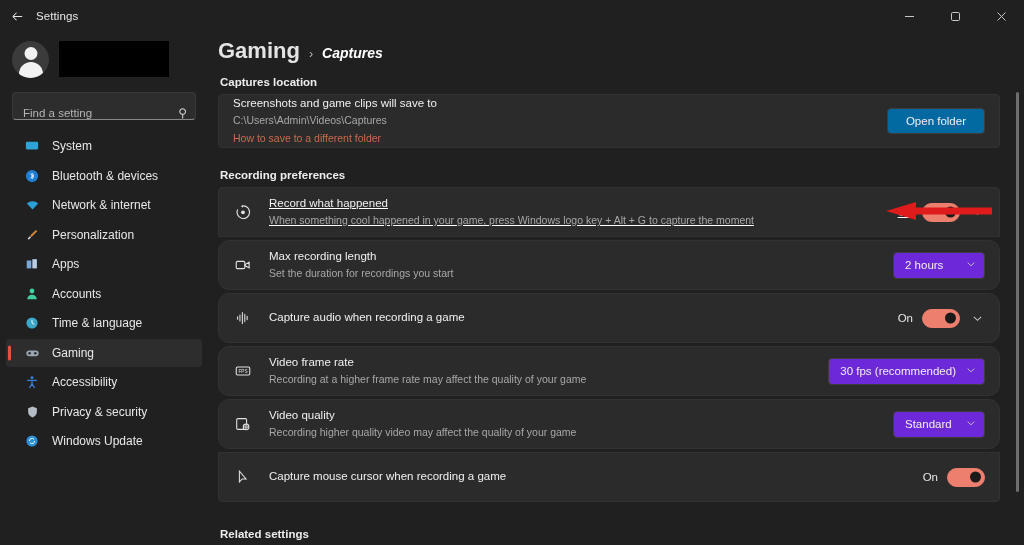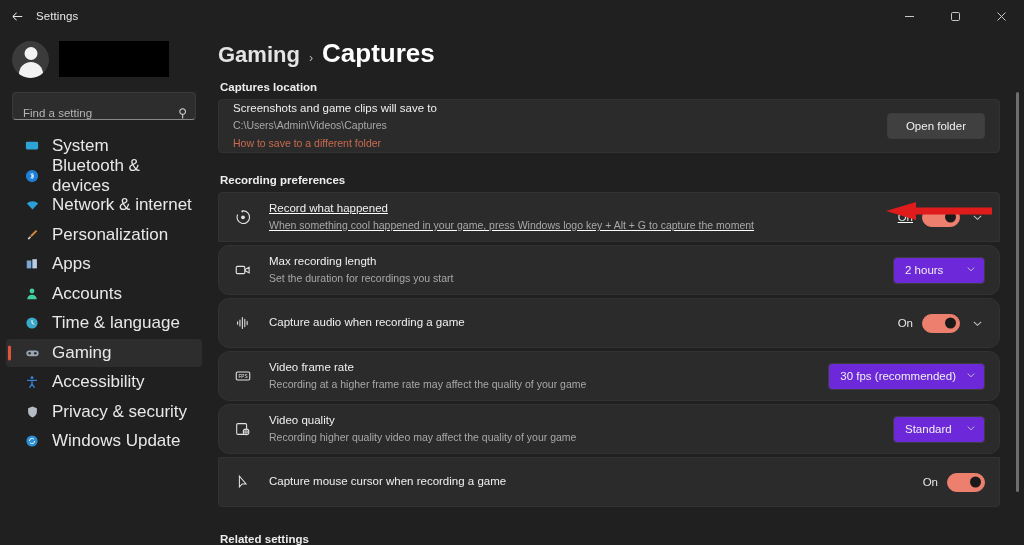--- a/index.html
+++ b/index.html
@@ -84,21 +84,21 @@
   .search input::placeholder { color: #b5b5b5; }
   .search .s-icon { color: #cfcfcf; font-size: 12px; line-height: 1; }
 
   .navlist { flex: 1; overflow: hidden; padding-top: 2px; }
   .navitem {
     position: relative;
     height: 28px; margin-bottom: 1.5px;
     display: flex; align-items: center;
     gap: 12px; padding-left: 18px;
     border-radius: 4px;
-    font-size: 17px; color: #e8e8e8;
+    font-size: 12px; color: #e8e8e8;
   }
   .navitem.selected { background: #2d2d2d; }
   .navitem.selected::before {
     content: ""; position: absolute; left: 2px; top: 50%;
     transform: translateY(-50%);
     width: 3px; height: 15px; border-radius: 2px;
     background: #e0543b;
   }
   .navicon {
     width: 16px; height: 16px; flex: 0 0 16px;
@@ -113,21 +113,21 @@
     overflow: hidden; position: relative;
   }
   .main-inner { width: 100%; padding-right: 24px; }
 
   .breadcrumb {
     display: flex; align-items: baseline; gap: 9px;
     padding: 6px 0 12px 0;
   }
   .bc-parent { font-size: 22px; color: #e4e4e4; font-weight: 600; }
   .bc-sep { font-size: 12.5px; color: #b9b9b9; }
-  .bc-current { font-size: 26px; color: #ffffff; font-weight: 600; }
+  .bc-current { font-size: 14px; color: #ffffff; font-weight: 600; font-style: italic; }
 
   .section-label {
     font-size: 11.5px; color: #ededed;
     font-weight: 600; margin: 0 0 6px 2px;
   }
 
   .card {
     background: #2b2b2b;
     border: 1px solid #323232;
     border-radius: 4px;
@@ -151,21 +151,21 @@
   .row-text { flex: 1; min-width: 0; }
   .row-title { font-size: 11.5px; color: #f0f0f0; line-height: 1.35; }
   .row-sub { font-size: 10.5px; color: #a8a8a8; line-height: 1.4; margin-top: 1px; }
   .row-link {
     font-size: 10.5px; color: #c86a4e; line-height: 1.4; margin-top: 1px;
     display: inline-block;
   }
   .row-right { display: flex; align-items: center; gap: 9px; flex: 0 0 auto; margin-left: 14px; }
 
   .btn {
-    background: #404040; border: 1px solid #3d3d3d;
+    background: #0369a1; border: 1px solid #3d3d3d;
     border-radius: 4px; color: #f0f0f0;
     font-size: 11.5px; padding: 6px 18px;
     font-family: "Liberation Sans", sans-serif;
     min-width: 84px; text-align: center;
   }
 
   .toggle-label { font-size: 11.5px; color: #e6e6e6; }
   .toggle {
     width: 38px; height: 19px; border-radius: 10px;
     background: #ec7f6d; position: relative;

